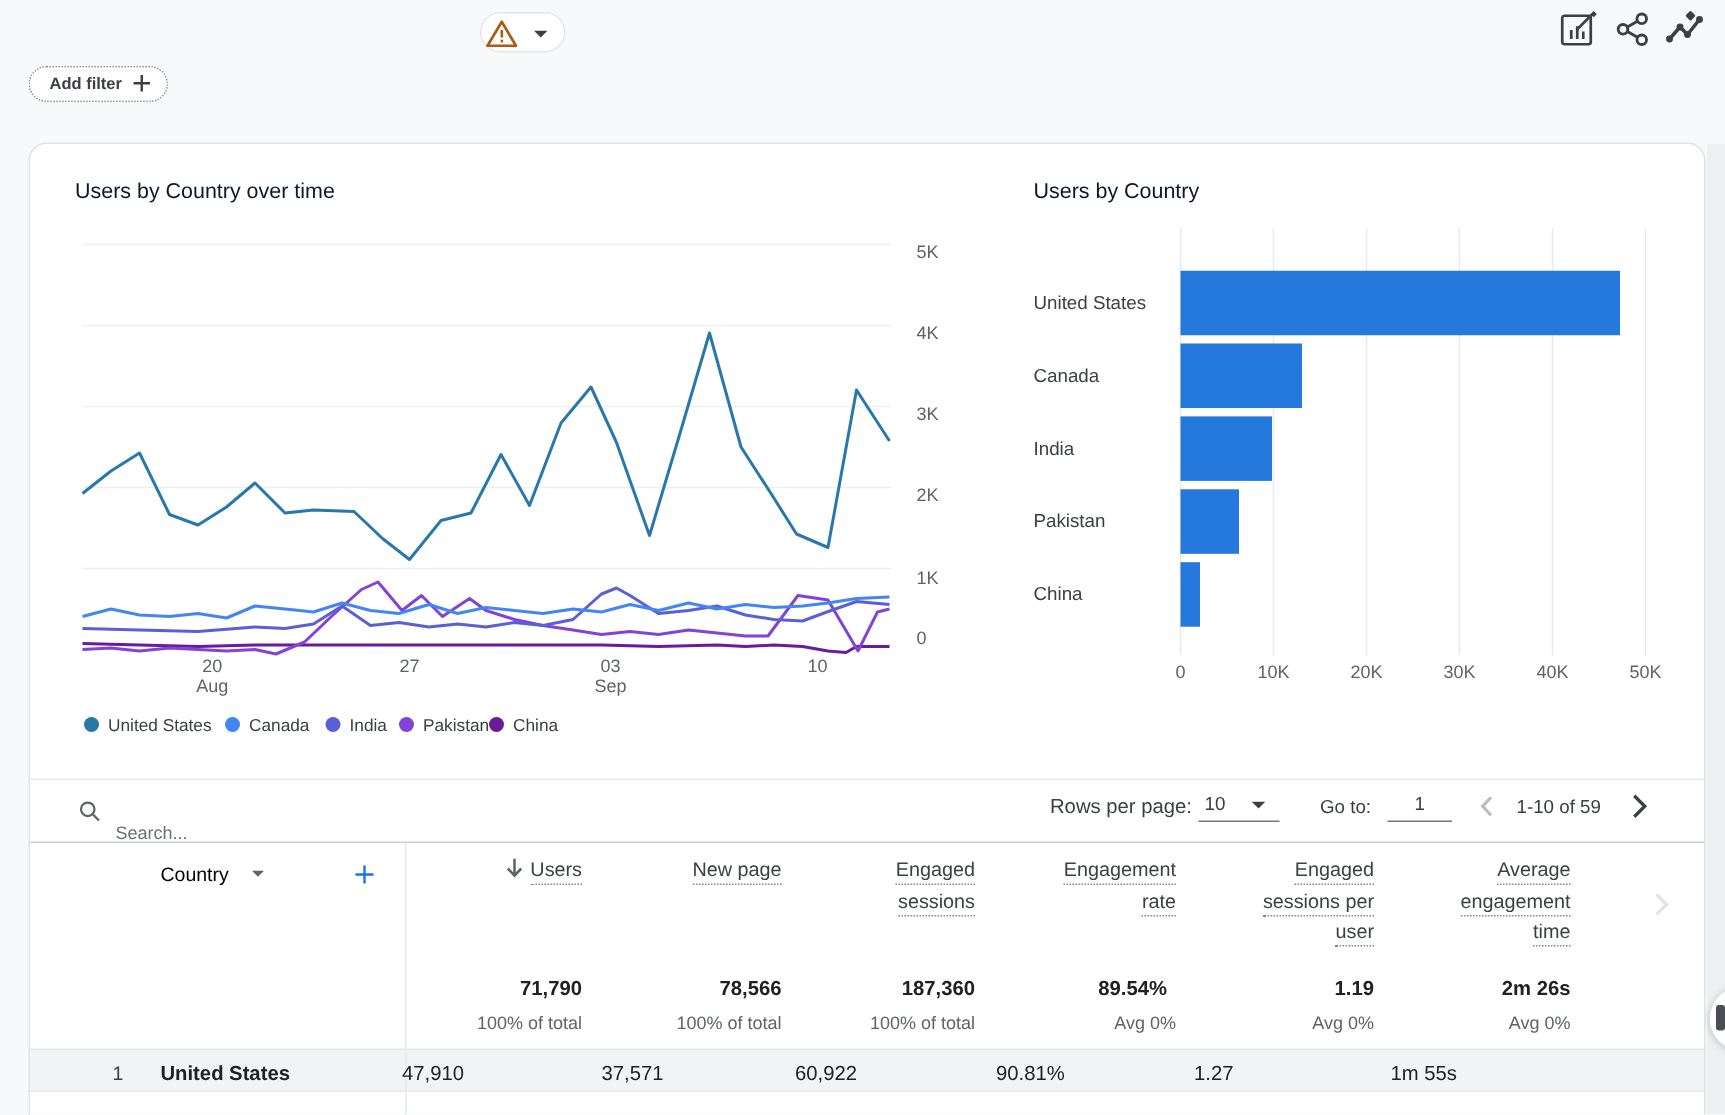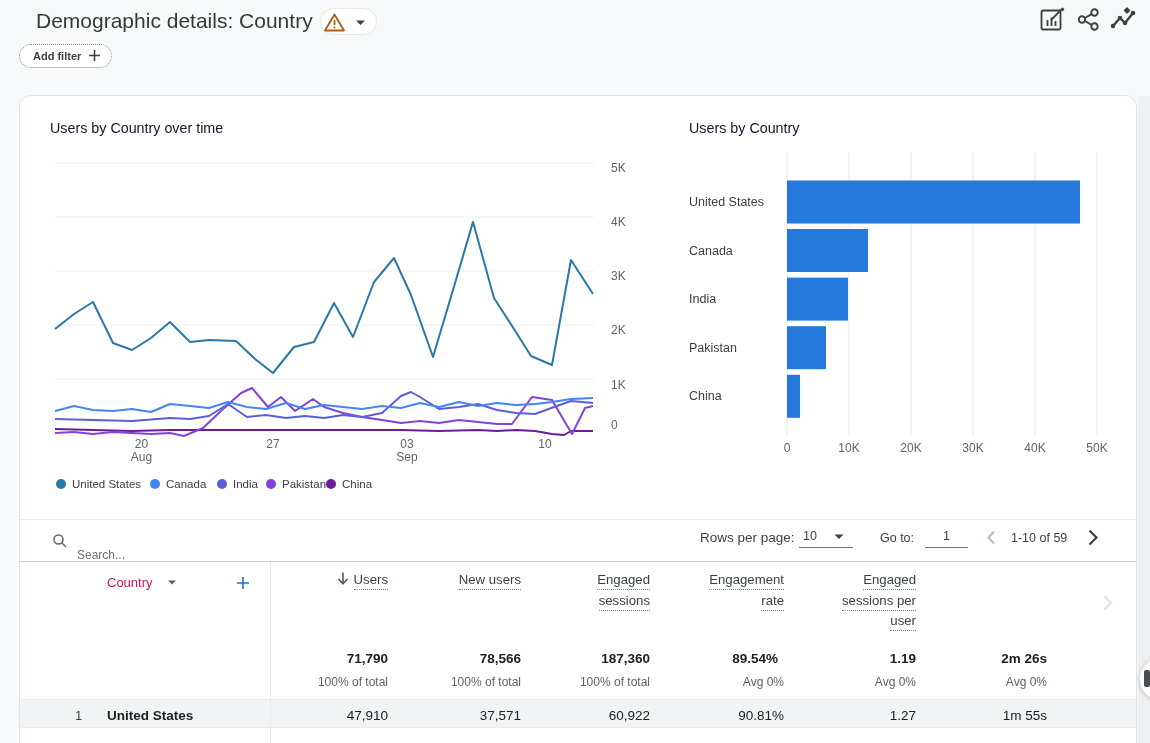--- a/index.html
+++ b/index.html
@@ -5,29 +5,28 @@
   * { margin:0; padding:0; box-sizing:border-box; }
   html,body { width:1150px; height:743px; overflow:hidden; background:#f8f9fa; font-family:"Liberation Sans", sans-serif; }
   .abs { position:absolute; }
   #canvas { position:relative; width:1150px; height:743px; }
   .card { position:absolute; left:19px; top:95px; width:1118px; height:700px; background:#fff; border:1px solid #e0e3e7; border-radius:12px; }
   .ct { position:absolute; font-size:14.3px; color:#0f172a; }
   .hdrcell { position:absolute; text-align:right; font-size:13.2px; color:#3c4043; line-height:20.6px; }
   .du { border-bottom:1px dotted #80868b; padding-bottom:2px; }
   .num { position:absolute; text-align:right; font-size:13.5px; color:#202124; font-weight:bold; }
   .sub { position:absolute; text-align:right; font-size:12px; color:#5f6368; }
-  .rv { position:absolute; text-align:right; font-size:13.5px; color:#202124; font-weight:normal; }
+  .rv { position:absolute; text-align:left; font-size:13.5px; color:#202124; font-weight:normal; }
   .legend-item { position:absolute; font-size:11.5px; color:#3c4043; }
   .dot { display:inline-block; width:10px; height:10px; border-radius:50%; margin-right:6px; vertical-align:-1px; }
 </style>
 </head>
 <body>
 <div id="canvas">
 
-  <div class="abs" style="left:36px; top:10px; font-size:21px; line-height:21px; color:#35383b;">Demographic details: Country</div>
   <div class="abs" style="left:320px; top:8px; width:57px; height:27px; border:1px solid #e4e6e9; border-radius:14px; background:#fff;"></div>
   <svg class="abs" style="left:320px; top:8px;" width="57" height="27" viewBox="0 0 57 27">
     <path d="M5 22.5 L14.5 6.5 L24 22.5 Z" fill="none" stroke="#ab5c10" stroke-width="1.8" stroke-linejoin="round"></path>
     <rect x="13.7" y="12" width="1.7" height="5" fill="#ab5c10"></rect>
     <rect x="13.7" y="18.5" width="1.7" height="1.8" fill="#ab5c10"></rect>
     <path d="M36 12.5 L40.5 17 L45 12.5 Z" fill="#3c4043"></path>
   </svg>
 
   <div class="abs" style="left:19px; top:44px; width:93px; height:24px; border:1px dotted #878c91; border-radius:12px; background:#fff;"></div>
   <div class="abs" style="left:33px; top:50px; font-size:11px; font-weight:bold; color:#3c4043;">Add filter</div>
@@ -156,36 +155,37 @@
       <path d="M11 3.5 L5.5 9.5 L11 15.5" fill="none" stroke="#b9bdc1" stroke-width="2.1"></path>
     </svg>
   <div class="abs" style="left:1011px; top:531px; font-size:12.5px; color:#3c4043;">1-10 of 59</div>
   <svg class="abs" style="left:1084px; top:527px;" width="20" height="21" viewBox="0 0 20 21">
       <path d="M5.5 3.5 L12.5 10.5 L5.5 17.5" fill="none" stroke="#3c4043" stroke-width="2.2"></path>
     </svg>
 
   <div class="abs" style="left:20px; top:561px; width:1116px; height:1px; background:#ced2d6;"></div>
   <div class="abs" style="left:270px; top:562px; width:1px; height:181px; background:#e8eaed;"></div>
 
-  <div class="abs" style="left:107px; top:575px; font-size:13px; color:#be185d;">Country</div>
+  <div class="abs" style="left:107px; top:575px; font-size:13px; color:#000000;">Country</div>
   <svg class="abs" style="left:166px; top:578px;" width="12" height="10" viewBox="0 0 12 10">
       <path d="M2 2.5 L6 6.5 L10 2.5 Z" fill="#5f6368"></path>
     </svg>
   <svg class="abs" style="left:236px; top:576px;" width="14" height="14" viewBox="0 0 14 14">
       <path d="M7 1 V13 M1 7 H13" stroke="#1a73e8" stroke-width="1.6"></path>
     </svg>
 
   <div class="hdrcell" style="right:762px; top:570px; width:120px;"><span class="du">Users</span></div>
   <svg class="abs" style="left:336px; top:571px;" width="14" height="15" viewBox="0 0 14 15">
       <path d="M7 1.5 V12 M2.5 8 L7 12.7 L11.5 8" fill="none" stroke="#5f6368" stroke-width="1.7"></path>
     </svg>
-  <div class="hdrcell" style="right:629px; top:570px; width:120px;"><span class="du">New users</span></div>
+  <div class="hdrcell" style="right:629px; top:570px; width:120px;"><span class="du">New page</span></div>
   <div class="hdrcell" style="right:500px; top:570px; width:120px;"><span class="du">Engaged</span><br><span class="du">sessions</span></div>
   <div class="hdrcell" style="right:366px; top:570px; width:130px;"><span class="du">Engagement</span><br><span class="du">rate</span></div>
   <div class="hdrcell" style="right:234px; top:570px; width:130px;"><span class="du">Engaged</span><br><span class="du">sessions per</span><br><span class="du">user</span></div>
+  <div class="hdrcell" style="right:103px; top:570px; width:130px;"><span class="du">Average</span><br><span class="du">engagement</span><br><span class="du">time</span></div>
 
   <div class="num" style="right:762px; top:651px; width:120px;">71,790</div>
   <div class="sub" style="right:762px; top:675px; width:120px;">100% of total</div>
   <div class="num" style="right:629px; top:651px; width:120px;">78,566</div>
   <div class="sub" style="right:629px; top:675px; width:120px;">100% of total</div>
   <div class="num" style="right:500px; top:651px; width:120px;">187,360</div>
   <div class="sub" style="right:500px; top:675px; width:120px;">100% of total</div>
   <div class="num" style="right:372px; top:651px; width:120px;">89.54%</div>
   <div class="sub" style="right:366px; top:675px; width:120px;">Avg 0%</div>
   <div class="num" style="right:234px; top:651px; width:120px;">1.19</div>

